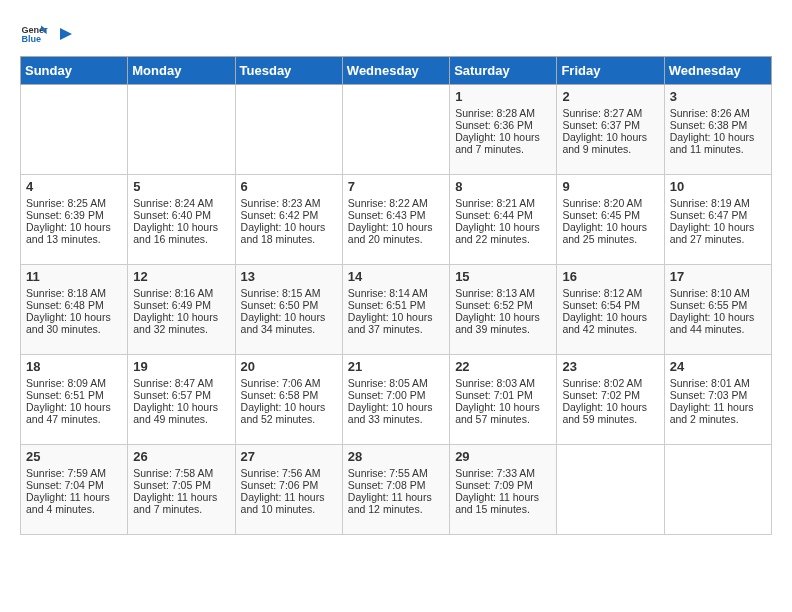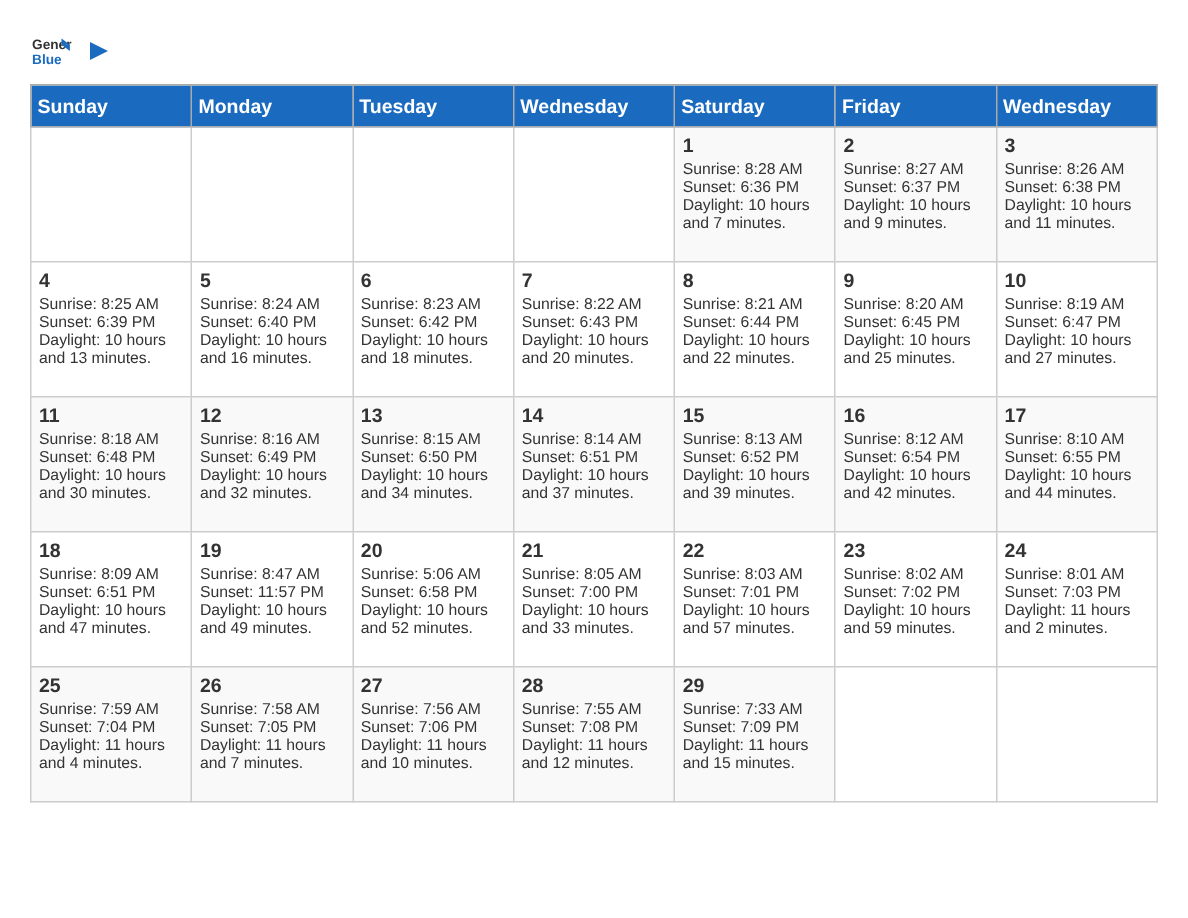--- a/index.html
+++ b/index.html
@@ -243,27 +243,27 @@
         <td>
           <span class="day-num">18</span>
           <div>Sunrise: 8:09 AM</div>
           <div>Sunset: 6:51 PM</div>
           <div>Daylight: 10 hours</div>
           <div>and 47 minutes.</div>
         </td>
         <td>
           <span class="day-num">19</span>
           <div>Sunrise: 8:47 AM</div>
-          <div>Sunset: 11:57 PM</div>
+          <div>Sunset: 6:57 PM</div>
           <div>Daylight: 10 hours</div>
           <div>and 49 minutes.</div>
         </td>
         <td>
           <span class="day-num">20</span>
-          <div>Sunrise: 5:06 AM</div>
+          <div>Sunrise: 7:06 AM</div>
           <div>Sunset: 6:58 PM</div>
           <div>Daylight: 10 hours</div>
           <div>and 52 minutes.</div>
         </td>
         <td>
           <span class="day-num">21</span>
           <div>Sunrise: 8:05 AM</div>
           <div>Sunset: 7:00 PM</div>
           <div>Daylight: 10 hours</div>
           <div>and 33 minutes.</div>

